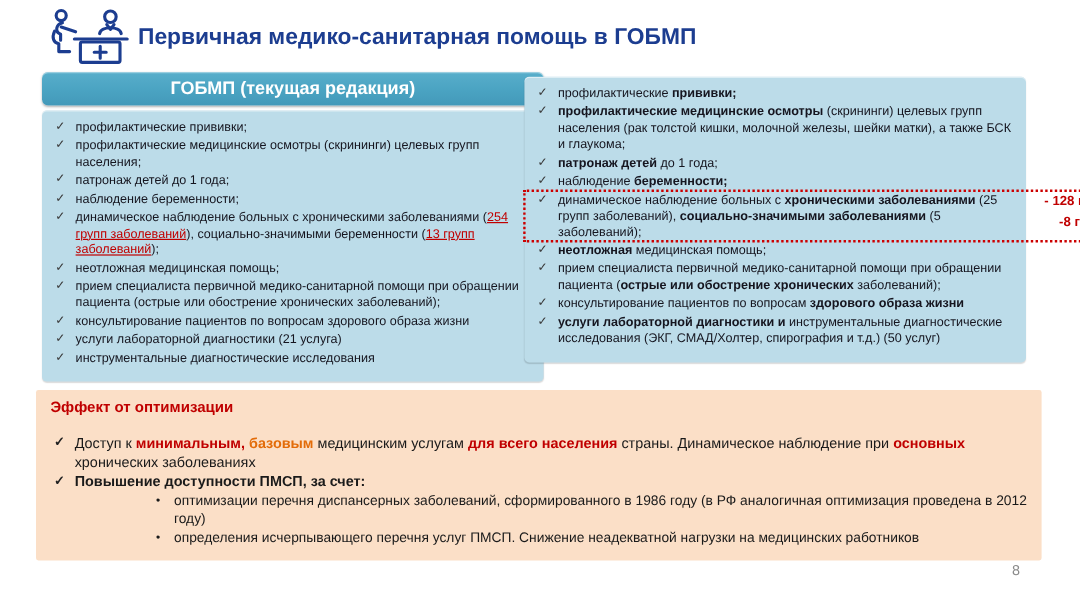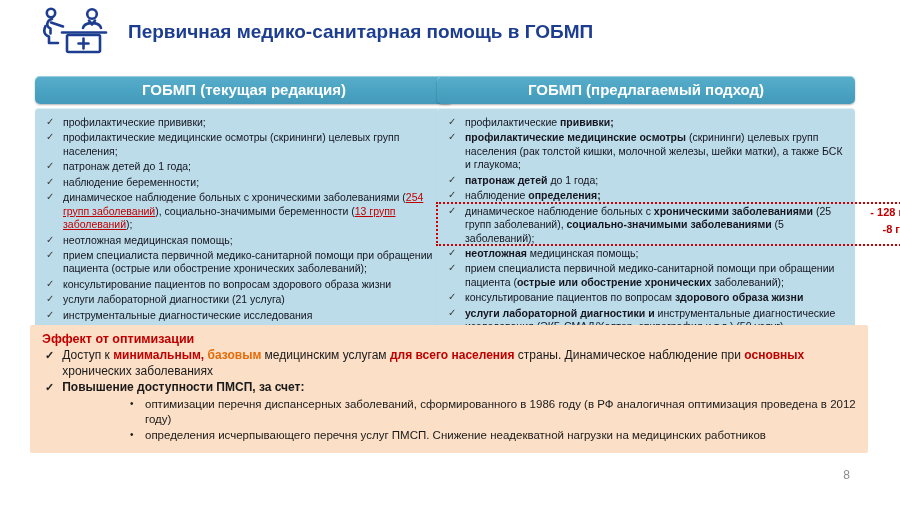--- a/index.html
+++ b/index.html
@@ -1,25 +1,25 @@
 <!DOCTYPE html>
 <html><head>
 <meta charset="utf-8">
 <style>
   * { box-sizing: border-box; margin: 0; padding: 0; }
   html,body { background:#e8e8e8; }
   .slide {
     position: relative; width: 900px; height: 506px; background: #ffffff;
     font-family: "Liberation Sans", sans-serif; overflow: hidden; margin: 0 auto;
   }
-  .title-row { position:absolute; top:6px; left:42px; display:flex; align-items:center; gap:20px; }
+  .title-row { position:absolute; top:6px; left:42px; display:flex; align-items:center; gap:7px; }
   .icon svg { width:66px; height:52px; display:block; }
   .page-title { font-size:19px; font-weight:bold; color:#1c3d90; }
 
-  .panel { position:absolute; top:76px; width:418px; }
+  .panel { position:absolute; top:60px; width:418px; }
   .panel.left  { left:35px; }
   .panel.right { left:437px; }
   .panel-header {
     background: linear-gradient(180deg,#58aecb 0%, #4aa3c2 55%, #4399b9 100%);
     color:#fff; font-weight:bold; font-size:15px; text-align:center;
     padding:5px 0 6px; border-radius:5px;
     box-shadow: inset 0 1px 0 rgba(255,255,255,.4), 0 1px 2px rgba(0,0,0,.3);
   }
   .panel-body {
     margin-top:4px; background:#bcdce9; border-radius:4px;
@@ -41,21 +41,21 @@
   }
   li.highlight .annotation {
     position:absolute; right:-88px; top:-1px; width:82px; text-align:right;
     color:#c00000; font-weight:bold; font-size:11px; line-height:17px; padding-right:4px;
   }
 
   .effect {
     position:absolute; left:30px; top:325px; width:838px; min-height:87px;
     background:#fbdfc7; padding:7px 12px 9px; border-radius:2px;
   }
-  .effect-title { color:#c00000; font-weight:bold; font-size:12.5px; margin-bottom:2px; }
+  .effect-title { color:#c00000; font-weight:bold; font-size:12.5px; margin-bottom:16px; }
   .effect ul.checklist { font-size:12px; line-height:1.3; color:#1a1a1a; }
   .effect ul.checklist li { margin-bottom:1px; }
   .effect .check { font-weight:bold; color:#222; font-size:11px; flex:0 0 11px; }
   ul.dotlist { list-style:none; padding-left:88px; font-size:11.5px; line-height:1.3; color:#1a1a1a; }
   ul.dotlist li { display:flex; gap:8px; margin-bottom:1px; }
   .dot { flex:0 0 7px; font-size:10px; }
 
   .page-num { position:absolute; right:50px; top:468px; color:#8a8a8a; font-size:12px; }
 </style>
 </head>
@@ -123,38 +123,37 @@
           </li>
           <li>
             <span class="check">✓</span>
             <span class="txt"><span class="seg">инструментальные диагностические исследования</span></span>
           </li>
         </ul>
     </div>
   </section>
 
   <section class="panel right">
-    <div class="panel-header">ГОБМП (предлагаемый подход)</div>
     <div class="panel-body">
       <ul class="checklist">
           <li>
             <span class="check">✓</span>
             <span class="txt"><span class="seg">профилактические </span><span class="seg b">прививки;</span></span>
           </li>
           <li>
             <span class="check">✓</span>
             <span class="txt"><span class="seg b">профилактические медицинские осмотры</span><span class="seg"> (скрининги) целевых групп населения (рак толстой кишки, молочной железы, шейки матки), а также БСК и глаукома;</span></span>
           </li>
           <li>
             <span class="check">✓</span>
             <span class="txt"><span class="seg b">патронаж детей</span><span class="seg"> до 1 года;</span></span>
           </li>
           <li>
             <span class="check">✓</span>
-            <span class="txt"><span class="seg">наблюдение </span><span class="seg b">определения;</span></span>
+            <span class="txt"><span class="seg">наблюдение </span><span class="seg b">беременности;</span></span>
           </li>
           <li class="highlight">
             <span class="check">✓</span>
             <span class="txt"><span class="seg">динамическое наблюдение больных с </span><span class="seg b">хроническими заболеваниями</span><span class="seg"> (25 групп заболеваний), </span><span class="seg b">социально-значимыми заболеваниями</span><span class="seg"> (5 заболеваний);</span></span>
             <span class="dotted-box"></span>
             <span class="annotation">
               <div>- 128 групп</div>
               <div>-8 групп.</div>
             </span>
           </li>

